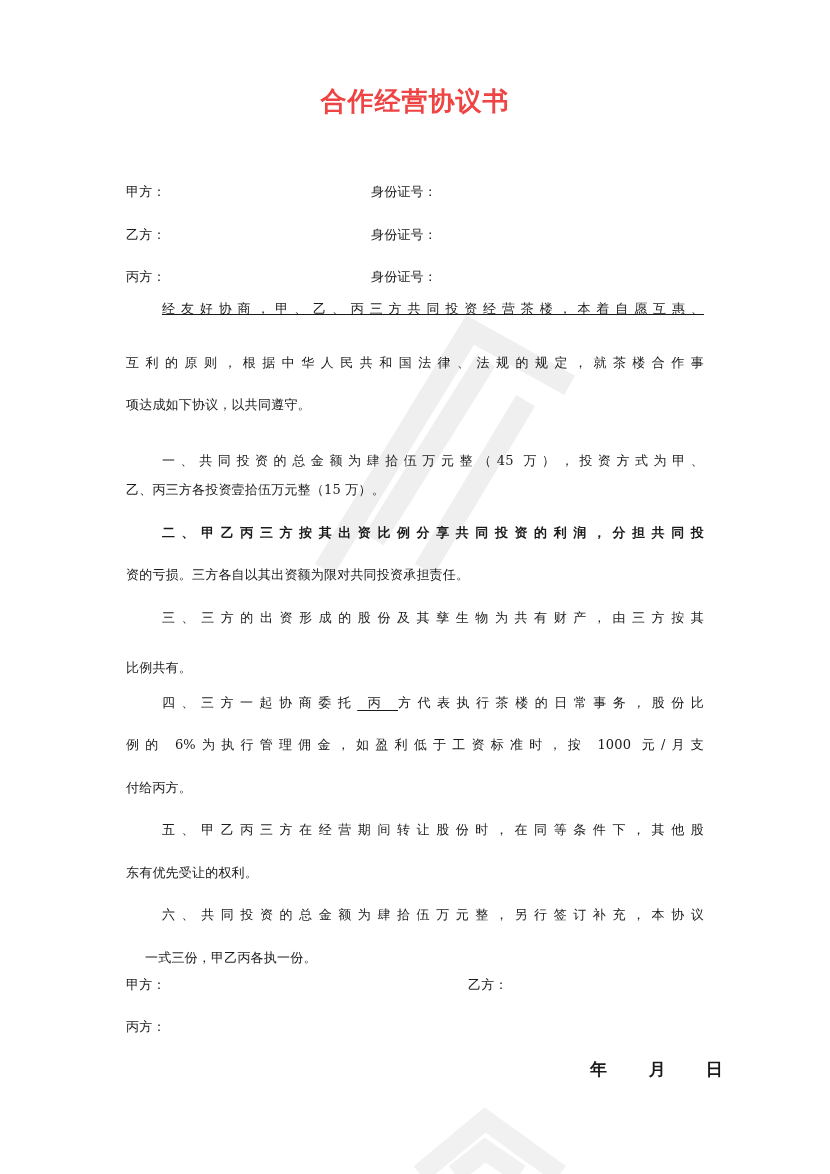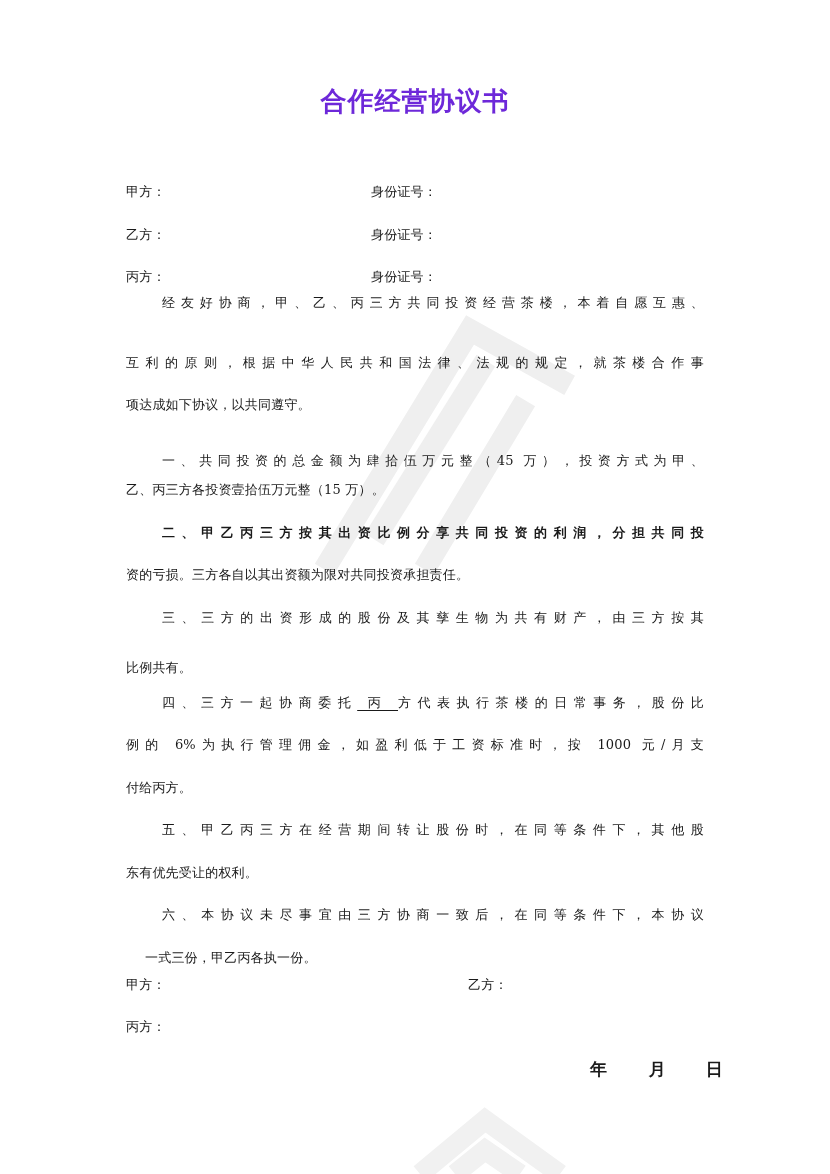--- a/index.html
+++ b/index.html
@@ -29,21 +29,21 @@
     .title {
       position: absolute;
       top: 84px;
       left: 0;
       width: 830px;
       text-align: center;
       font-family: "DejaVu Sans", "Liberation Sans", sans-serif;
       font-size: 26px;
       font-weight: bold;
       letter-spacing: 1px;
-      color: #6d28d9;
+      color: #ef4444;
       z-index: 1;
     }
     .line {
       position: absolute;
       font-size: 13px;
       line-height: 22px;
       white-space: nowrap;
       z-index: 1;
       letter-spacing: 0.2px;
     }
@@ -95,21 +95,21 @@
   <div class="line party-label" style="top:181px;">甲方：</div>
   <div class="line id-label" style="top:181px;">身份证号：</div>
 
   <div class="line party-label" style="top:224px;">乙方：</div>
   <div class="line id-label" style="top:224px;">身份证号：</div>
 
   <div class="line party-label" style="top:266px;">丙方：</div>
   <div class="line id-label" style="top:266px;">身份证号：</div>
 
   <div>
-    <div class="line para-line first justify" style="top:292px;">经友好协商，甲、乙、丙三方共同投资经营茶楼，本着自愿互惠、</div>
+    <div class="line para-line first justify" style="top:298px;text-decoration:underline;">经友好协商，甲、乙、丙三方共同投资经营茶楼，本着自愿互惠、</div>
     <div class="line para-line justify" style="top:352px;">互利的原则，根据中华人民共和国法律、法规的规定，就茶楼合作事</div>
     <div class="line para-line" style="top:394px;">项达成如下协议，以共同遵守。</div>
   </div>
 
   <div>
     <div class="line para-line first justify" style="top:450px;">一、共同投资的总金额为肆拾伍万元整（45 万），投资方式为甲、</div>
     <div class="line para-line" style="top:479px;">乙、丙三方各投资壹拾伍万元整（15 万）。</div>
   </div>
 
   <div>
@@ -129,21 +129,21 @@
     <div class="line para-line justify" style="top:734px;">例的 6%为执行管理佣金，如盈利低于工资标准时，按 1000 元/月支</div>
     <div class="line para-line" style="top:777px;">付给丙方。</div>
   </div>
 
   <div>
     <div class="line para-line first justify" style="top:819px;">五、甲乙丙三方在经营期间转让股份时，在同等条件下，其他股</div>
     <div class="line para-line" style="top:862px;">东有优先受让的权利。</div>
   </div>
 
   <div>
-    <div class="line para-line first justify" style="top:904px;">六、本协议未尽事宜由三方协商一致后，在同等条件下，本协议</div>
+    <div class="line para-line first justify" style="top:904px;">六、共同投资的总金额为肆拾伍万元整，另行签订补充，本协议</div>
     <div class="line para-line" style="top:947px;margin-left:19px;">一式三份，甲乙丙各执一份。</div>
   </div>
 
   <div>
     <div class="line" style="top:974px; left:126px;">甲方：</div>
     <div class="line" style="top:974px; left:468px;">乙方：</div>
     <div class="line" style="top:1016px; left:126px;">丙方：</div>
   </div>
 
   <div class="date-row">

